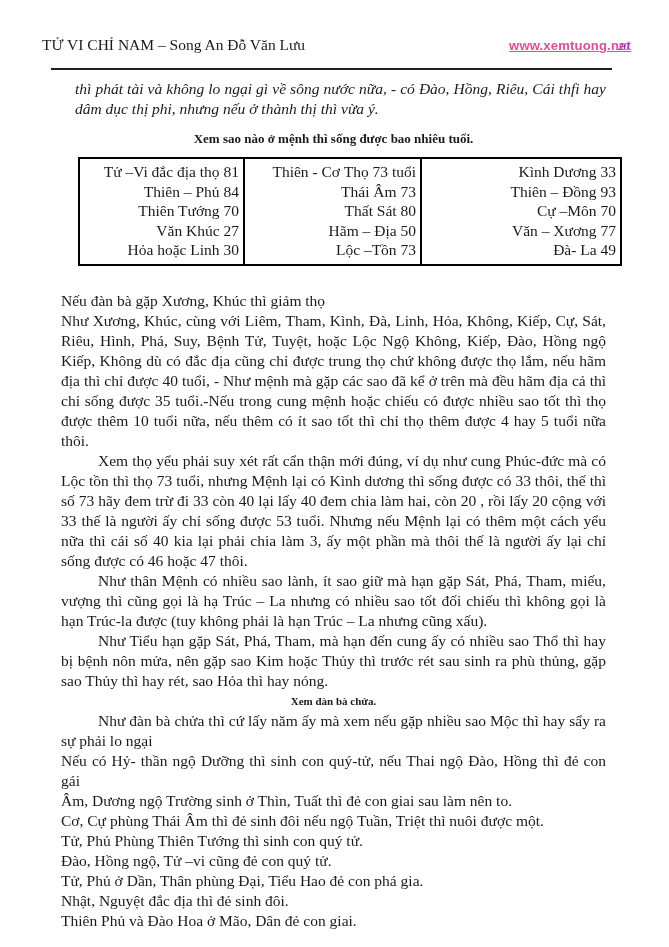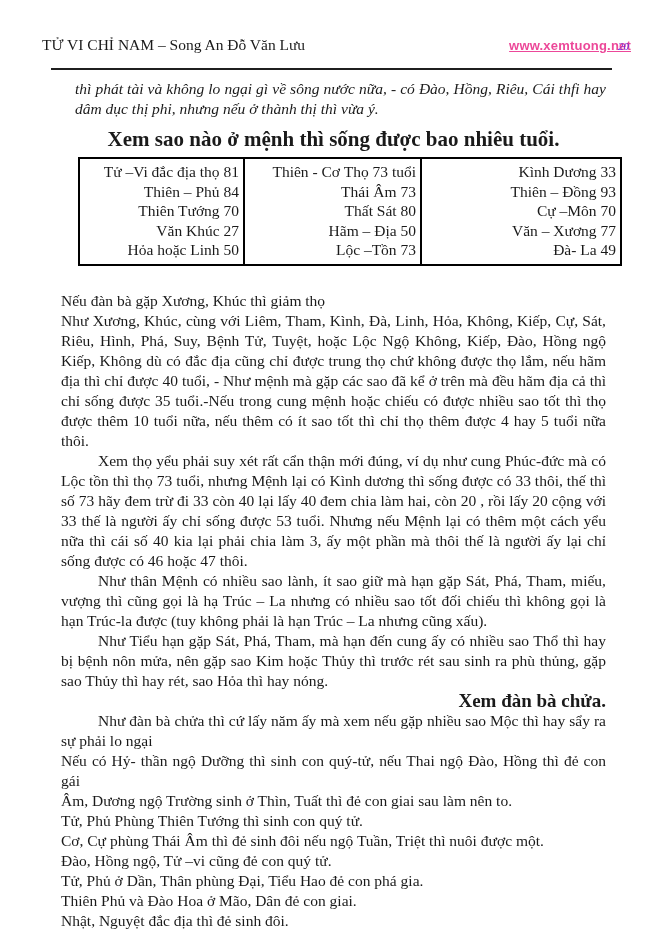--- a/index.html
+++ b/index.html
@@ -63,31 +63,31 @@
     top: 79px;
     width: 545px;
     font-size: 15.5px;
     line-height: 20px;
     text-align: justify;
   }
   .content p { margin: 0; }
   .intro { margin-left: 14px !important; font-style: italic; }
   .indent { text-indent: 37px; }
   h3.section-heading {
-    font-size: 21px;
+    font-size: 13px;
     line-height: 20px;
     font-weight: bold;
     text-align: center;
     margin: 10px 0 8px 0;
   }
   h3.section-heading-2 {
-    font-size: 19px;
+    font-size: 11px;
     line-height: 20px;
     font-weight: bold;
-    text-align: right;
+    text-align: center;
     margin: 0;
   }
   
   table.life-table {
     border-collapse: collapse;
     width: 504px;
     margin: 5px 0 25px 17px;
     table-layout: fixed;
   }
   table.life-table td {
@@ -125,21 +125,21 @@
     <h3 class="section-heading">Xem sao nào ở mệnh thì sống được bao nhiêu tuổi.</h3>
 
     <table class="life-table">
       <tbody>
           <tr>
         <td class="col-1">
               <div>Tử –Vi đắc địa thọ 81</div>
               <div>Thiên – Phủ 84</div>
               <div>Thiên Tướng 70</div>
               <div>Văn Khúc 27</div>
-              <div>Hỏa hoặc Linh 50</div>
+              <div>Hỏa hoặc Linh 30</div>
             </td>
         <td class="col-2">
               <div>Thiên - Cơ Thọ  73 tuổi</div>
               <div>Thái Âm 73</div>
               <div>Thất Sát 80</div>
               <div>Hãm – Địa 50</div>
               <div>Lộc –Tồn 73</div>
             </td>
         <td class="col-3">
               <div>Kình Dương 33</div>
@@ -156,21 +156,21 @@
     <p>Như Xương, Khúc, cùng với Liêm, Tham, Kình, Đà, Linh, Hỏa, Không, Kiếp, Cự, Sát, Riêu, Hình, Phá,  Suy, Bệnh Tử, Tuyệt, hoặc Lộc Ngộ Không, Kiếp, Đào, Hồng ngộ Kiếp, Không dù có đắc địa cũng chỉ được trung thọ chứ không được thọ lắm, nếu hãm địa thì chỉ được 40 tuổi, - Như mệnh mà gặp các sao đã kể ở trên mà đều hãm địa cả thì chỉ sống được 35 tuổi.-Nếu trong cung mệnh hoặc chiếu có được nhiều sao tốt thì thọ được thêm 10 tuổi nữa, nếu thêm có ít sao tốt thì chỉ thọ thêm được 4 hay 5 tuổi nữa thôi.</p>
     <p class="indent">Xem thọ yểu phải suy xét rất cẩn thận mới đúng, ví dụ như cung Phúc-đức mà có Lộc tồn thì thọ 73 tuổi, nhưng Mệnh lại có Kình dương thì sống được có 33 thôi, thế thì số 73 hãy đem trừ đi 33 còn 40 lại lấy 40 đem chia làm hai, còn 20 , rồi lấy 20 cộng với 33 thế là người ấy chỉ sống được 53 tuổi. Nhưng nếu Mệnh lại có thêm một cách yểu nữa thì cái số 40 kia lại phải chia làm 3, ấy một phần mà thôi thế là người ấy lại chỉ sống được có 46 hoặc 47 thôi.</p>
     <p class="indent">Như thân Mệnh có nhiều sao lành, ít sao giữ mà hạn gặp Sát, Phá, Tham, miếu, vượng thì cũng gọi là hạ Trúc – La nhưng có nhiều sao tốt đối chiếu thì không gọi là hạn Trúc-la được (tuy không phải là hạn Trúc – La nhưng cũng xấu).</p>
     <p class="indent">Như Tiểu hạn gặp Sát, Phá, Tham, mà hạn đến cung ấy có nhiều sao Thổ thì hay bị bệnh nôn mửa, nên gặp sao Kim hoặc Thủy thì trước rét sau sinh ra phù thủng, gặp sao Thủy thì hay rét, sao Hỏa thì hay nóng.</p>
 
     <h3 class="section-heading-2">Xem đàn bà chửa.</h3>
 
     <p class="indent">Như đàn bà chửa thì cứ lấy năm ấy mà xem nếu gặp nhiều sao Mộc thì hay sẩy ra sự phải lo ngại</p>
     <p>Nếu có Hỷ- thần ngộ Dưỡng thì sinh con quý-tử, nếu Thai ngộ Đào, Hồng thì đẻ con gái</p>
     <p>Âm, Dương ngộ Trường sinh ở Thìn, Tuất thì đẻ con giai sau làm nên to.</p>
+    <p>Cơ, Cự phùng Thái Âm thì đẻ sinh đôi nếu ngộ Tuần, Triệt thì nuôi được một.</p>
     <p>Tử, Phủ Phùng Thiên Tướng thì sinh con quý tử.</p>
-    <p>Cơ, Cự phùng Thái Âm thì đẻ sinh đôi nếu ngộ Tuần, Triệt thì nuôi được một.</p>
     <p>Đào, Hồng ngộ, Tử –vi cũng đẻ con quý tử.</p>
     <p>Tử, Phủ ở Dần, Thân phùng Đại, Tiểu Hao đẻ con phá gia.</p>
+    <p>Nhật, Nguyệt đắc địa thì đẻ sinh đôi.</p>
     <p>Thiên Phủ và Đào Hoa ở Mão, Dân đẻ con giai.</p>
-    <p>Nhật, Nguyệt đắc địa thì đẻ sinh đôi.</p>
 
   </div>
 </div>
 
 </body></html>

